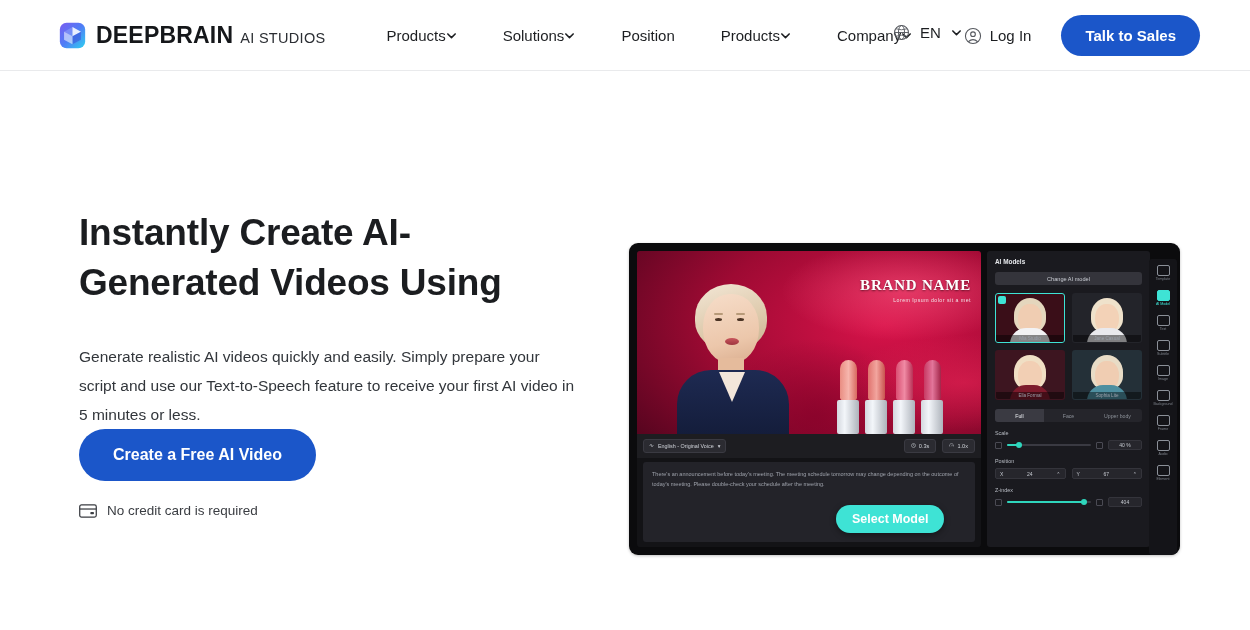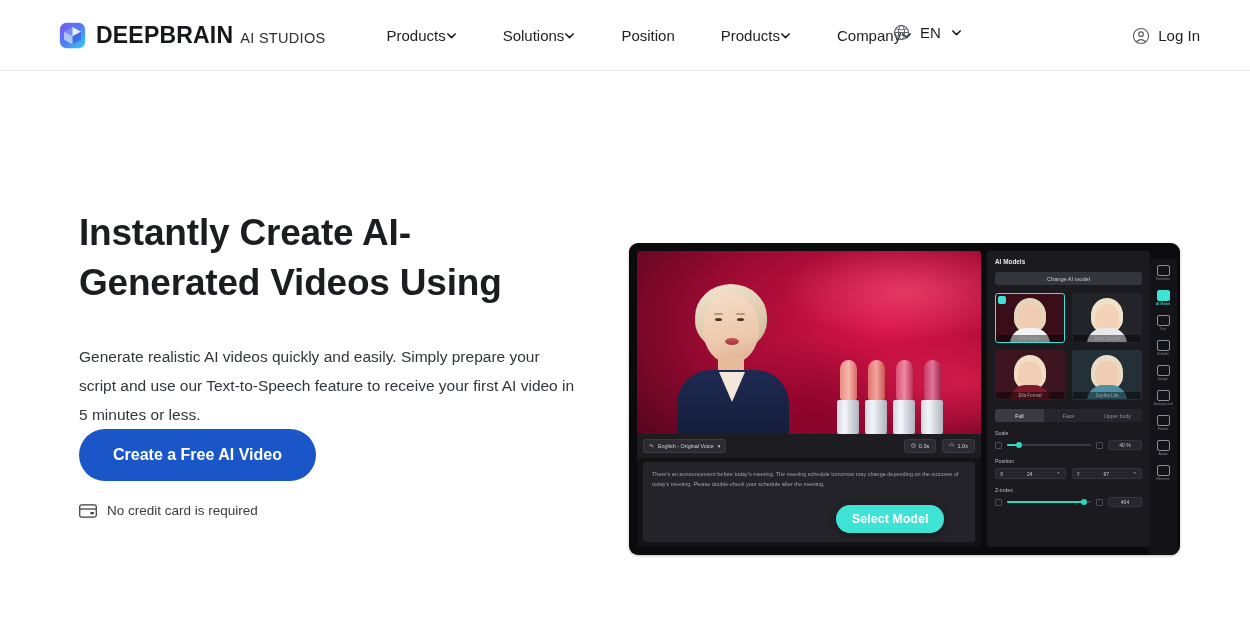--- a/index.html
+++ b/index.html
@@ -292,20 +292,21 @@
       <div class="login">
         <span>
           <svg class="login-icon" viewBox="0 0 20 20">
             <circle cx="10" cy="10" r="8.4" fill="none" stroke="#55585e" stroke-width="1.2"></circle>
             <circle cx="10" cy="8" r="2.6" fill="none" stroke="#55585e" stroke-width="1.2"></circle>
             <path d="M4.8 16.4 Q10 11.6 15.2 16.4" fill="none" stroke="#55585e" stroke-width="1.2"></path>
           </svg>
         </span>
         <span>Log In</span>
       </div>
+      <button class="cta-sales">Talk to Sales</button>
     </div>
   </div>
 
   <div class="hero-left">
     <h1 class="hero-title">
       <span>Instantly Create AI-</span><br>
       <span>Generated Videos Using</span><br>
     </h1>
     <p class="hero-sub">Generate realistic AI videos quickly and easily. Simply prepare your script and use our Text-to-Speech feature to receive your first AI video in 5 minutes or less.</p>
     <button class="hero-cta">Create a Free AI Video</button>
@@ -322,20 +323,24 @@
   </div>
 
   <div class="shot">
     <div class="shot-inner">
 
       <div class="canvas-col">
 
         <div class="video-frame">
           <div class="silk"></div>
 
+          <div class="brandname">
+            <div class="bn">BRAND NAME</div>
+            <div class="bl">Lorem Ipsum dolor sit a met</div>
+          </div>
 
           <div class="presenter">
             <div class="p-hair"></div>
             <div class="p-face"></div>
             <div class="p-brow l"></div>
               <div class="p-brow r"></div>
             <div class="p-eye l"></div>
               <div class="p-eye r"></div>
             <div class="p-lip"></div>
             <div class="p-neck"></div>

